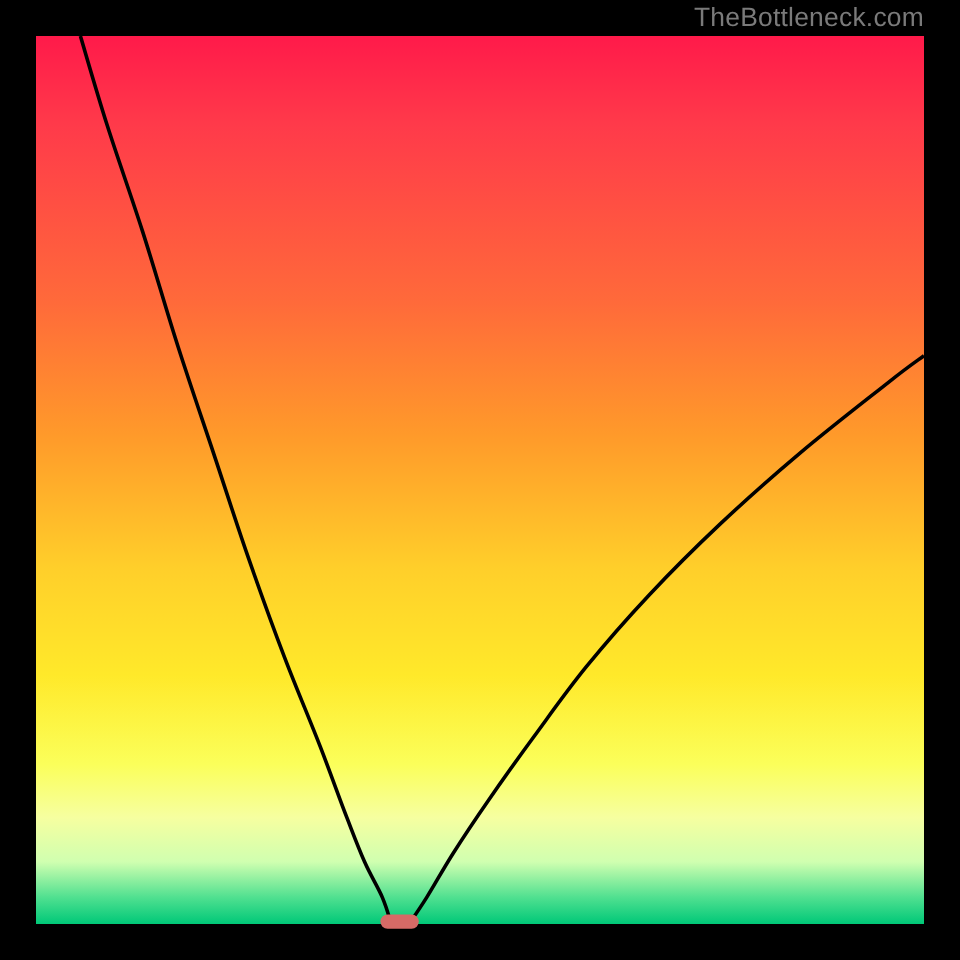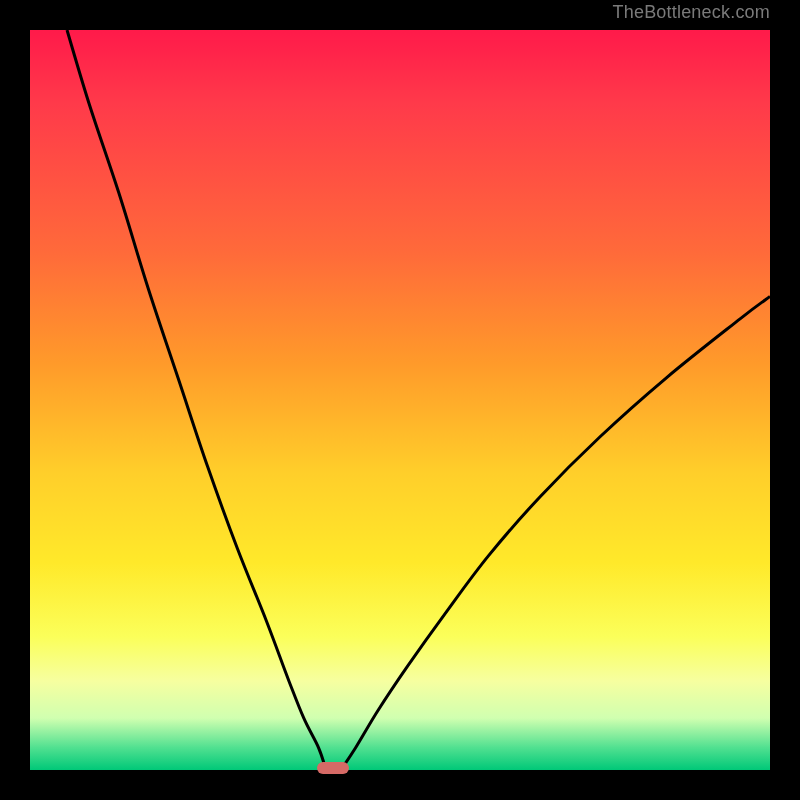--- a/index.html
+++ b/index.html
@@ -36,21 +36,21 @@
       #d0ffb0 93%,
       #50e090 97%,
       #00c878 100%
     );
   }
   .watermark {
     position: absolute;
     top: 2px;
     right: 30px;
     color: #7a7a7a;
-    font-size: 18px;
+    font-size: 22px;
     letter-spacing: 0.2px;
     font-weight: 400;
   }
   svg.curve {
     position: absolute;
     left: 0;
     top: 0;
     width: 740px;
     height: 740px;
   }

